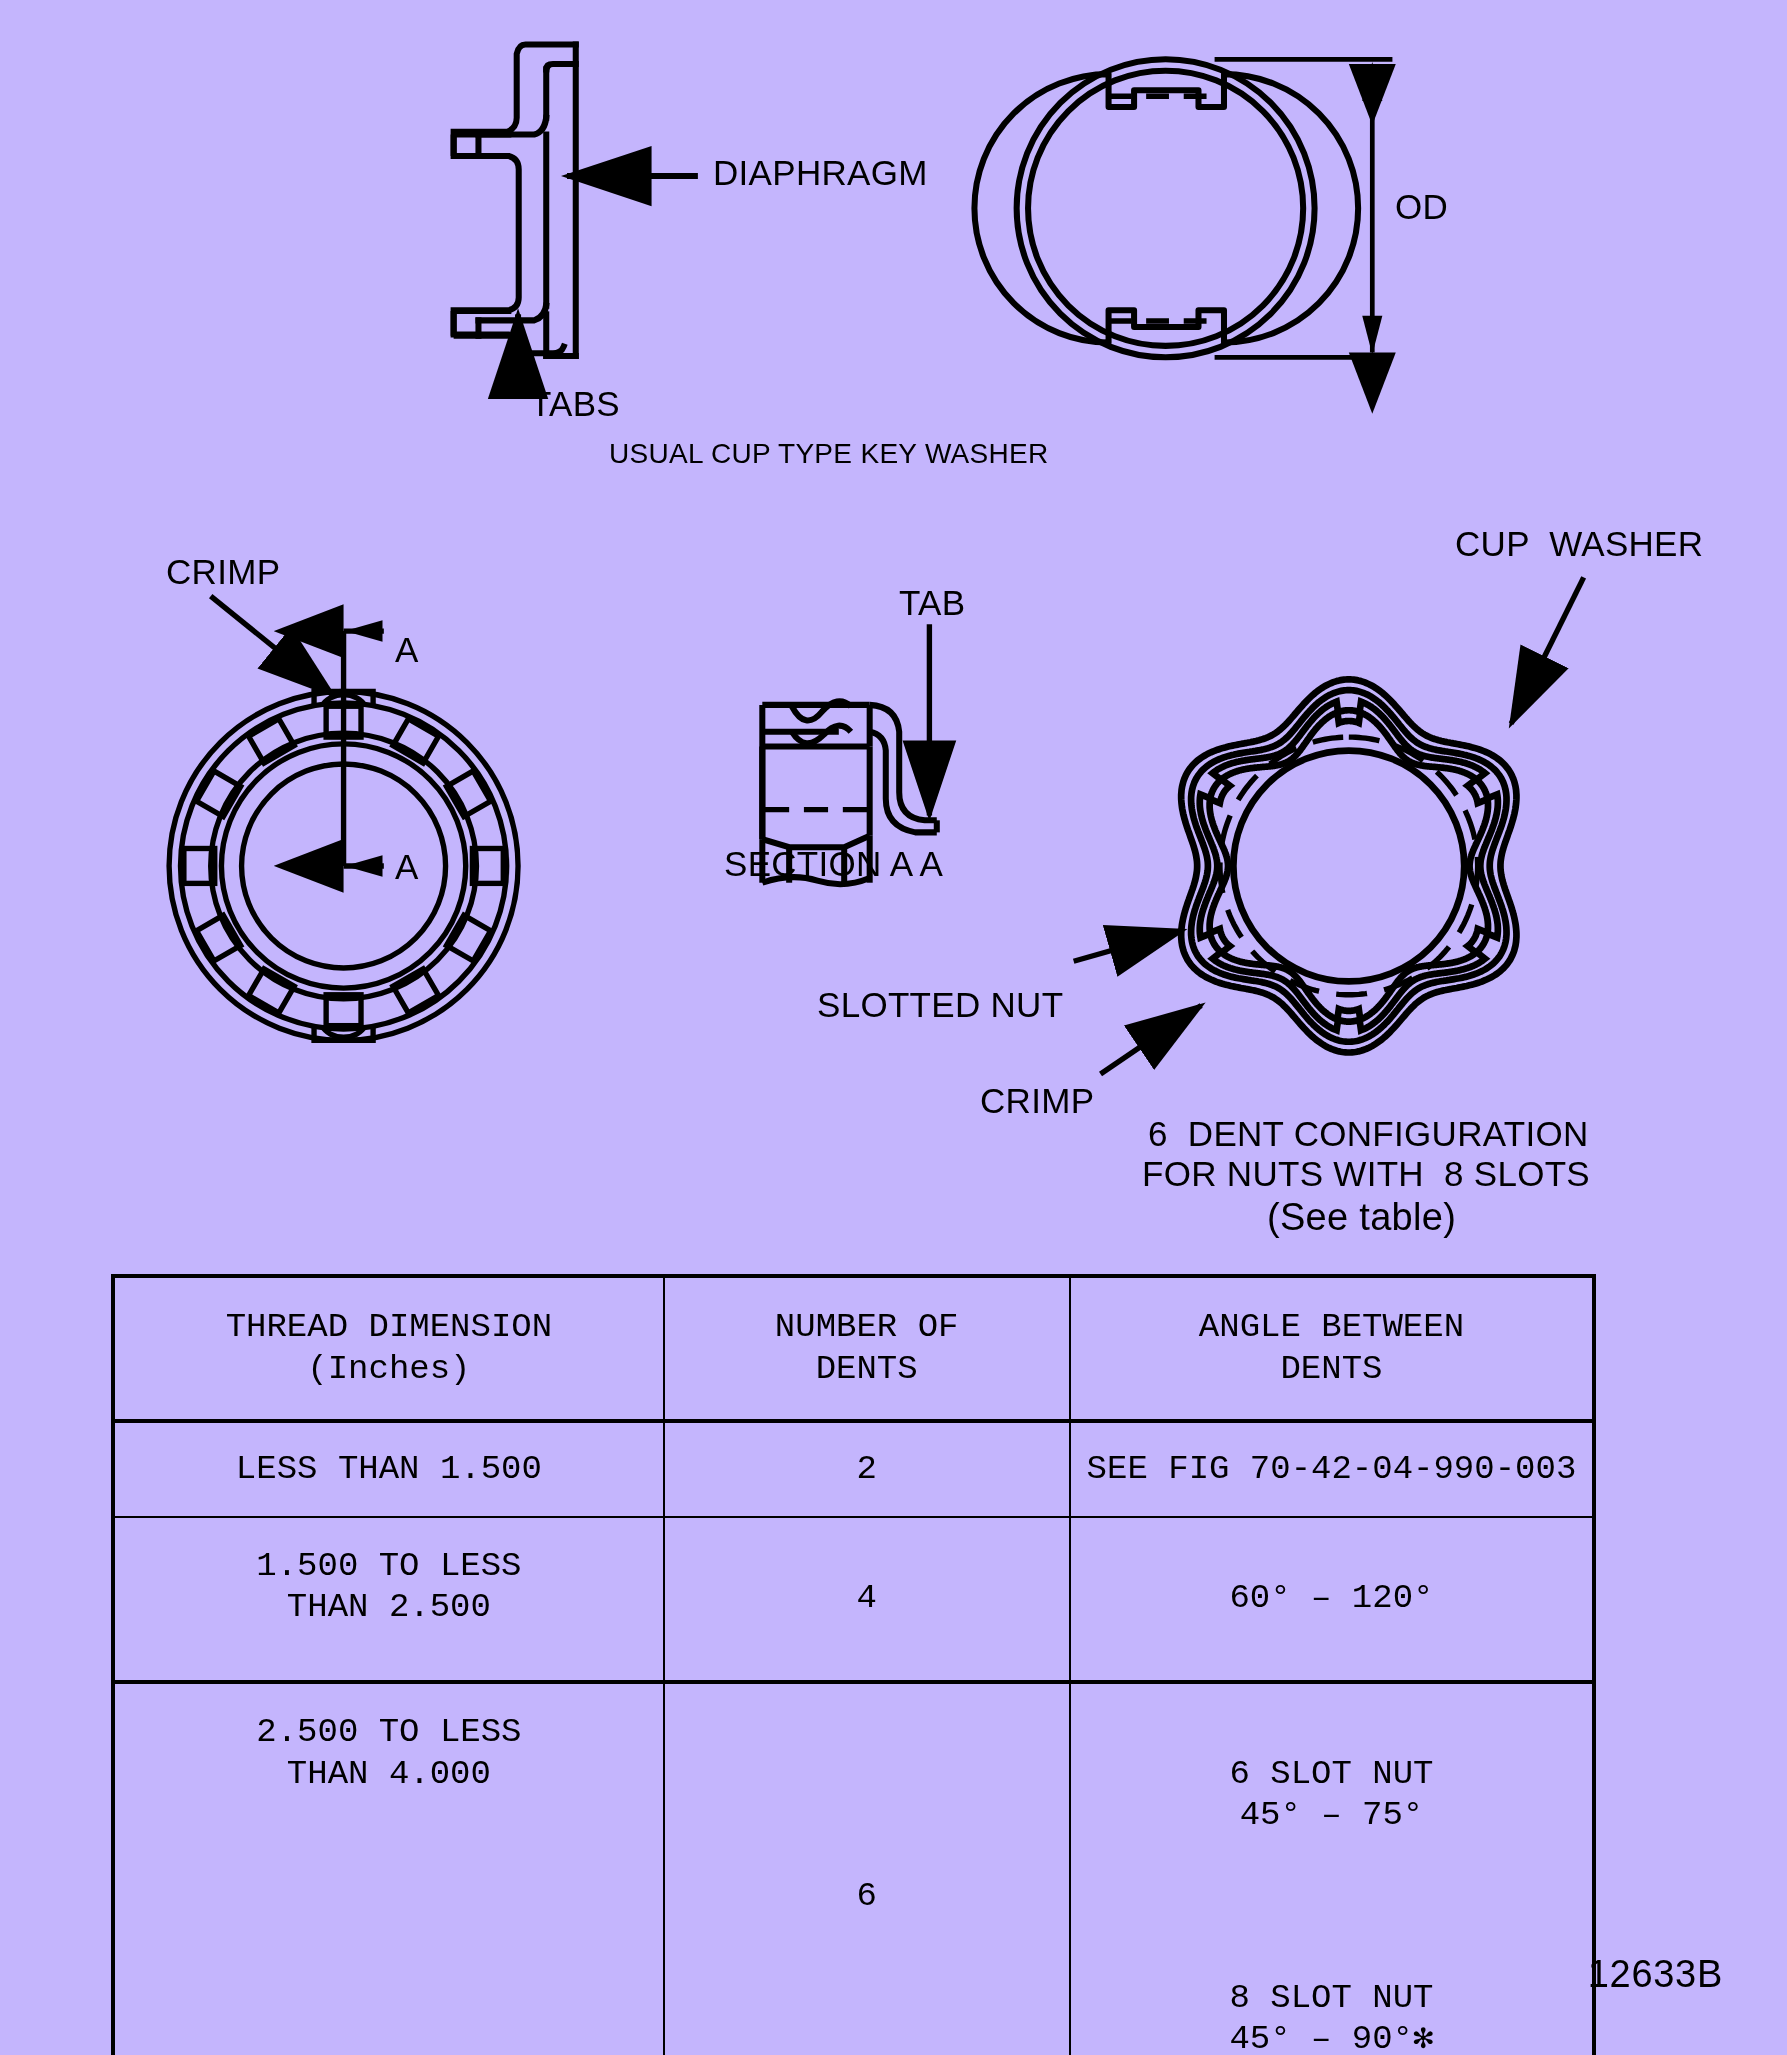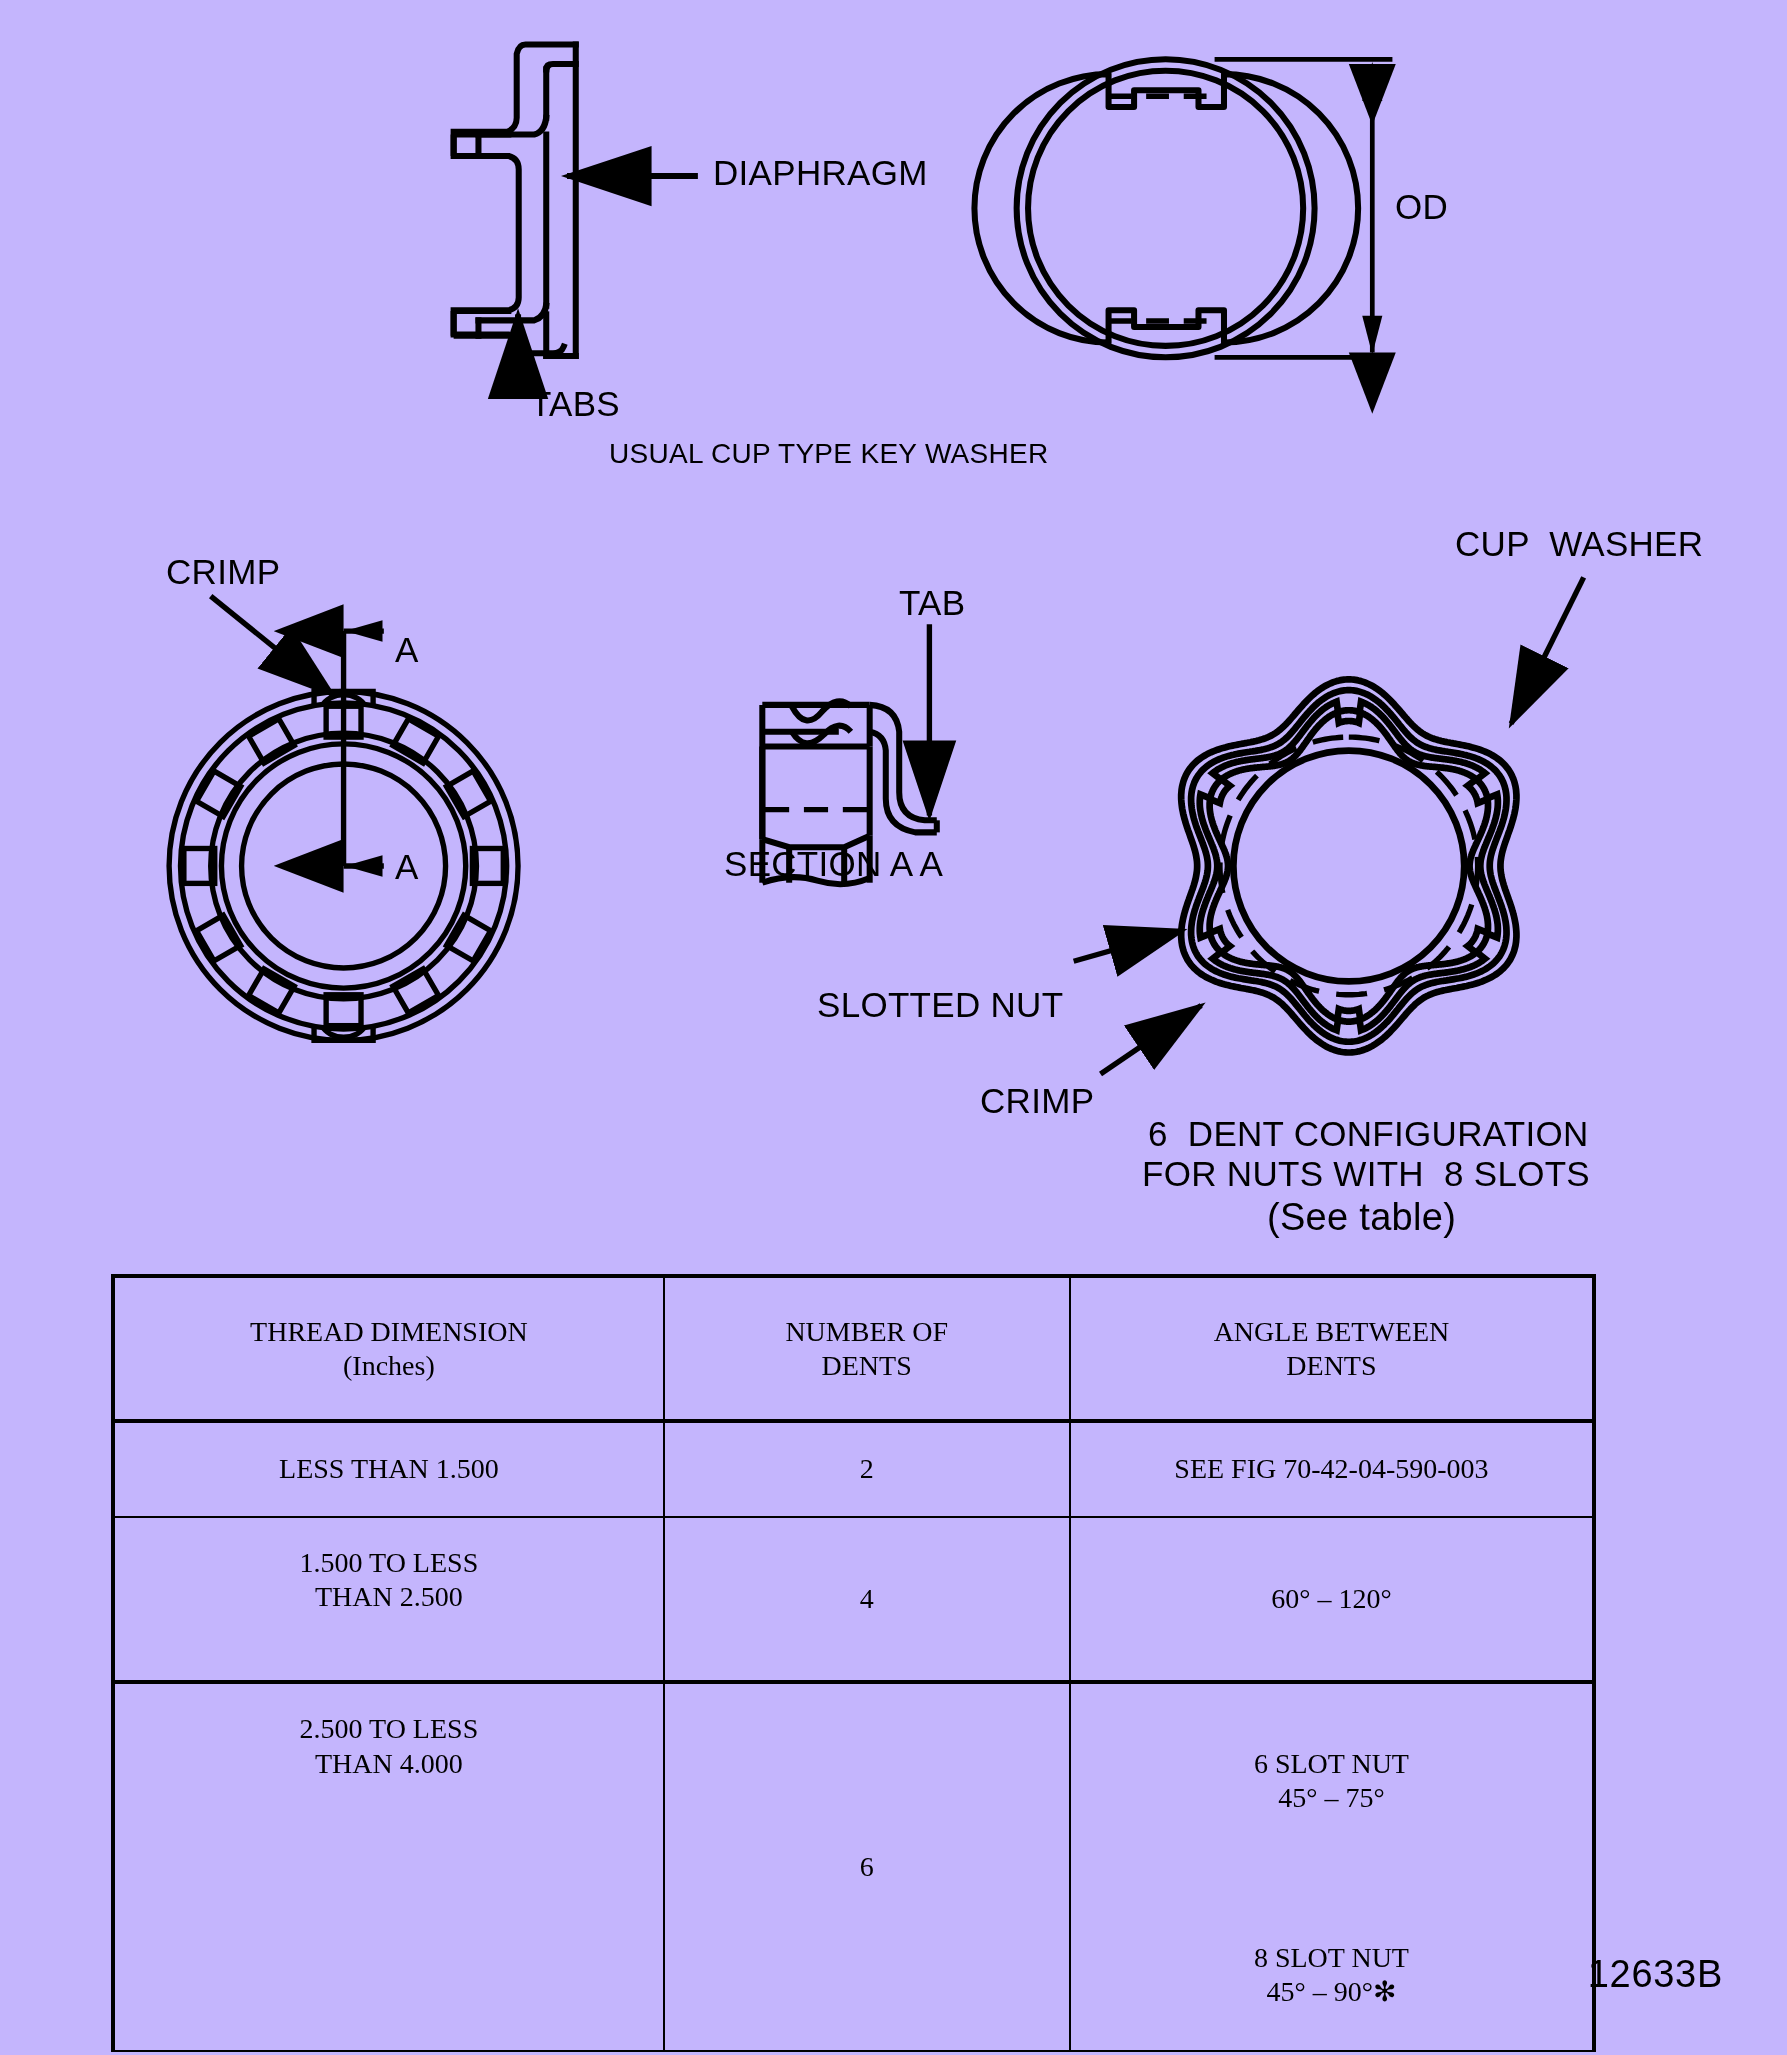--- a/index.html
+++ b/index.html
@@ -43,22 +43,22 @@
     left: 111px;
     top: 1274px;
     width: 1442px;
     border-collapse: collapse;
     table-layout: fixed;
   }
   #spec-table td {
     border: 2px solid #000;
     text-align: center;
     vertical-align: middle;
-    font-size: 28px;
-    font-family: Liberation Serif, serif;
+    font-size: 34px;
+    font-family: Liberation Mono, monospace;
     color: #000;
     padding: 6.7px 5.4px;
     line-height: 1.22;
     white-space: pre-line;
   }
   #spec-table .col-a { width: 537px; }
   #spec-table .col-b { width: 393px; }
   #spec-table .col-c { width: 511px; }
   #spec-table .hdr { height: 128px; }
   #spec-table .r1 { height: 79px; }
@@ -404,21 +404,21 @@
         <td class="col-a hdr outer-t outer-l">THREAD DIMENSION
 (Inches)</td>
         <td class="col-b hdr outer-t">NUMBER OF
 DENTS</td>
         <td class="col-c hdr outer-t outer-r">ANGLE BETWEEN
 DENTS</td>
       </tr>
       <tr>
         <td class="col-a r1 outer-l thick-top">LESS THAN 1.500</td>
         <td class="col-b r1 thick-top">2</td>
-        <td class="col-c r1 outer-r thick-top">SEE FIG 70-42-04-590-003</td>
+        <td class="col-c r1 outer-r thick-top">SEE FIG 70-42-04-990-003</td>
       </tr>
       <tr>
         <td class="col-a r2 outer-l topcell">1.500 TO LESS
 THAN 2.500</td>
         <td class="col-b r2">4</td>
         <td class="col-c r2 outer-r">60° – 120°</td>
       </tr>
       <tr>
         <td class="col-a r3 outer-l topcell thick-top">2.500 TO LESS
 THAN 4.000</td>

